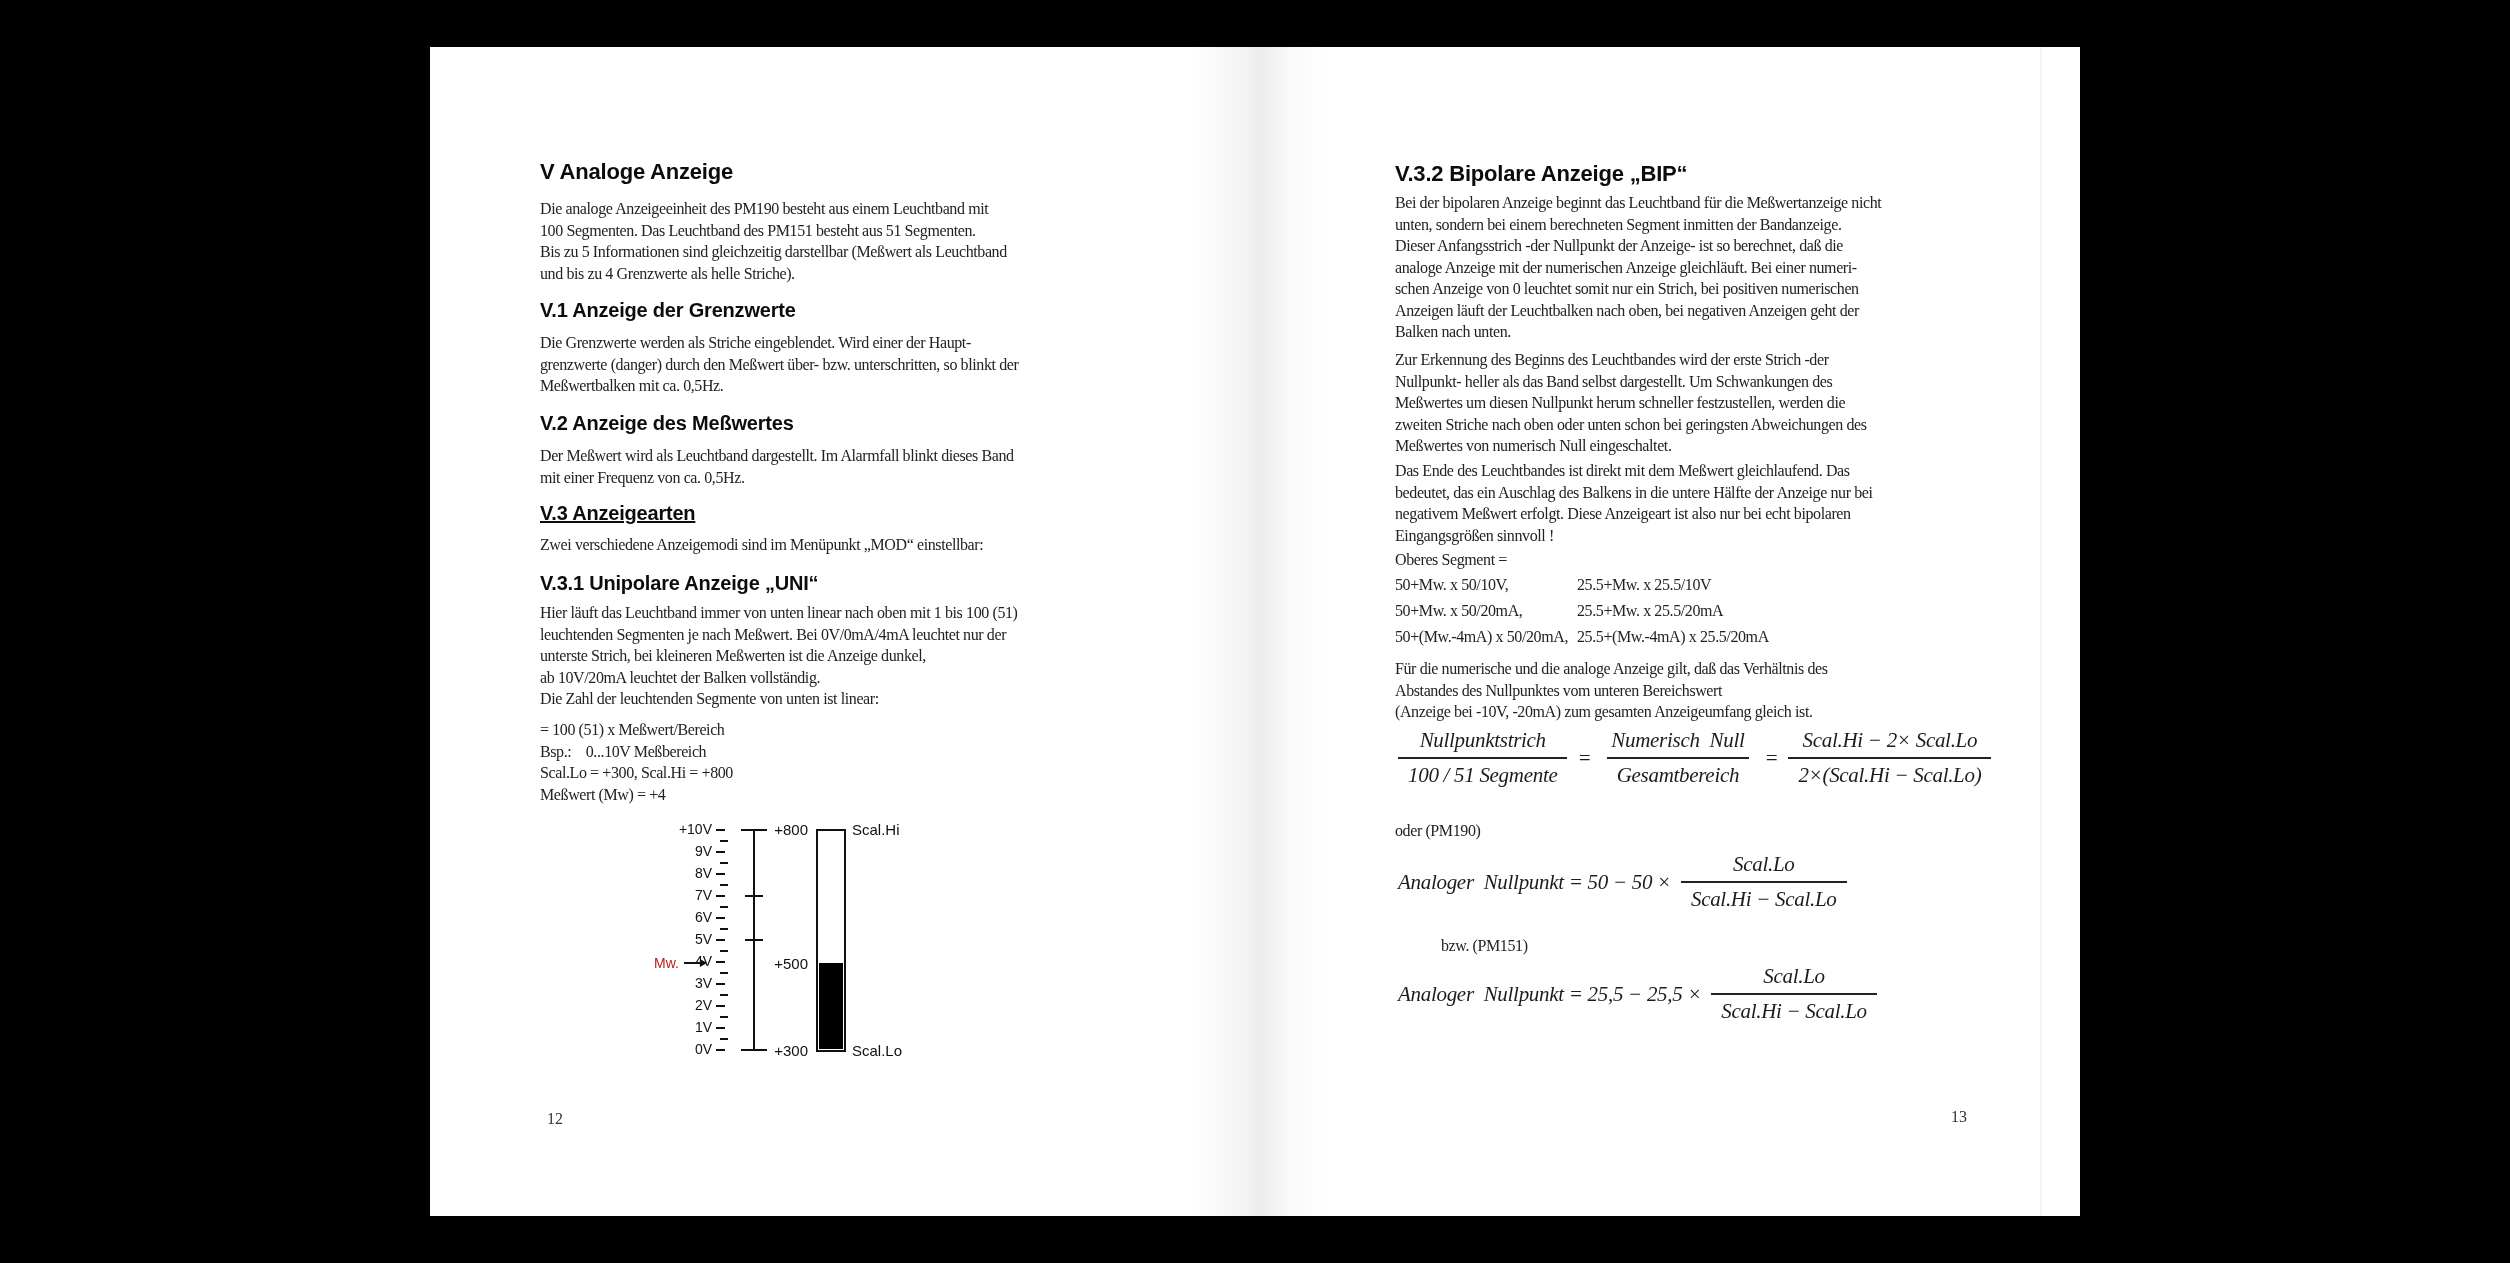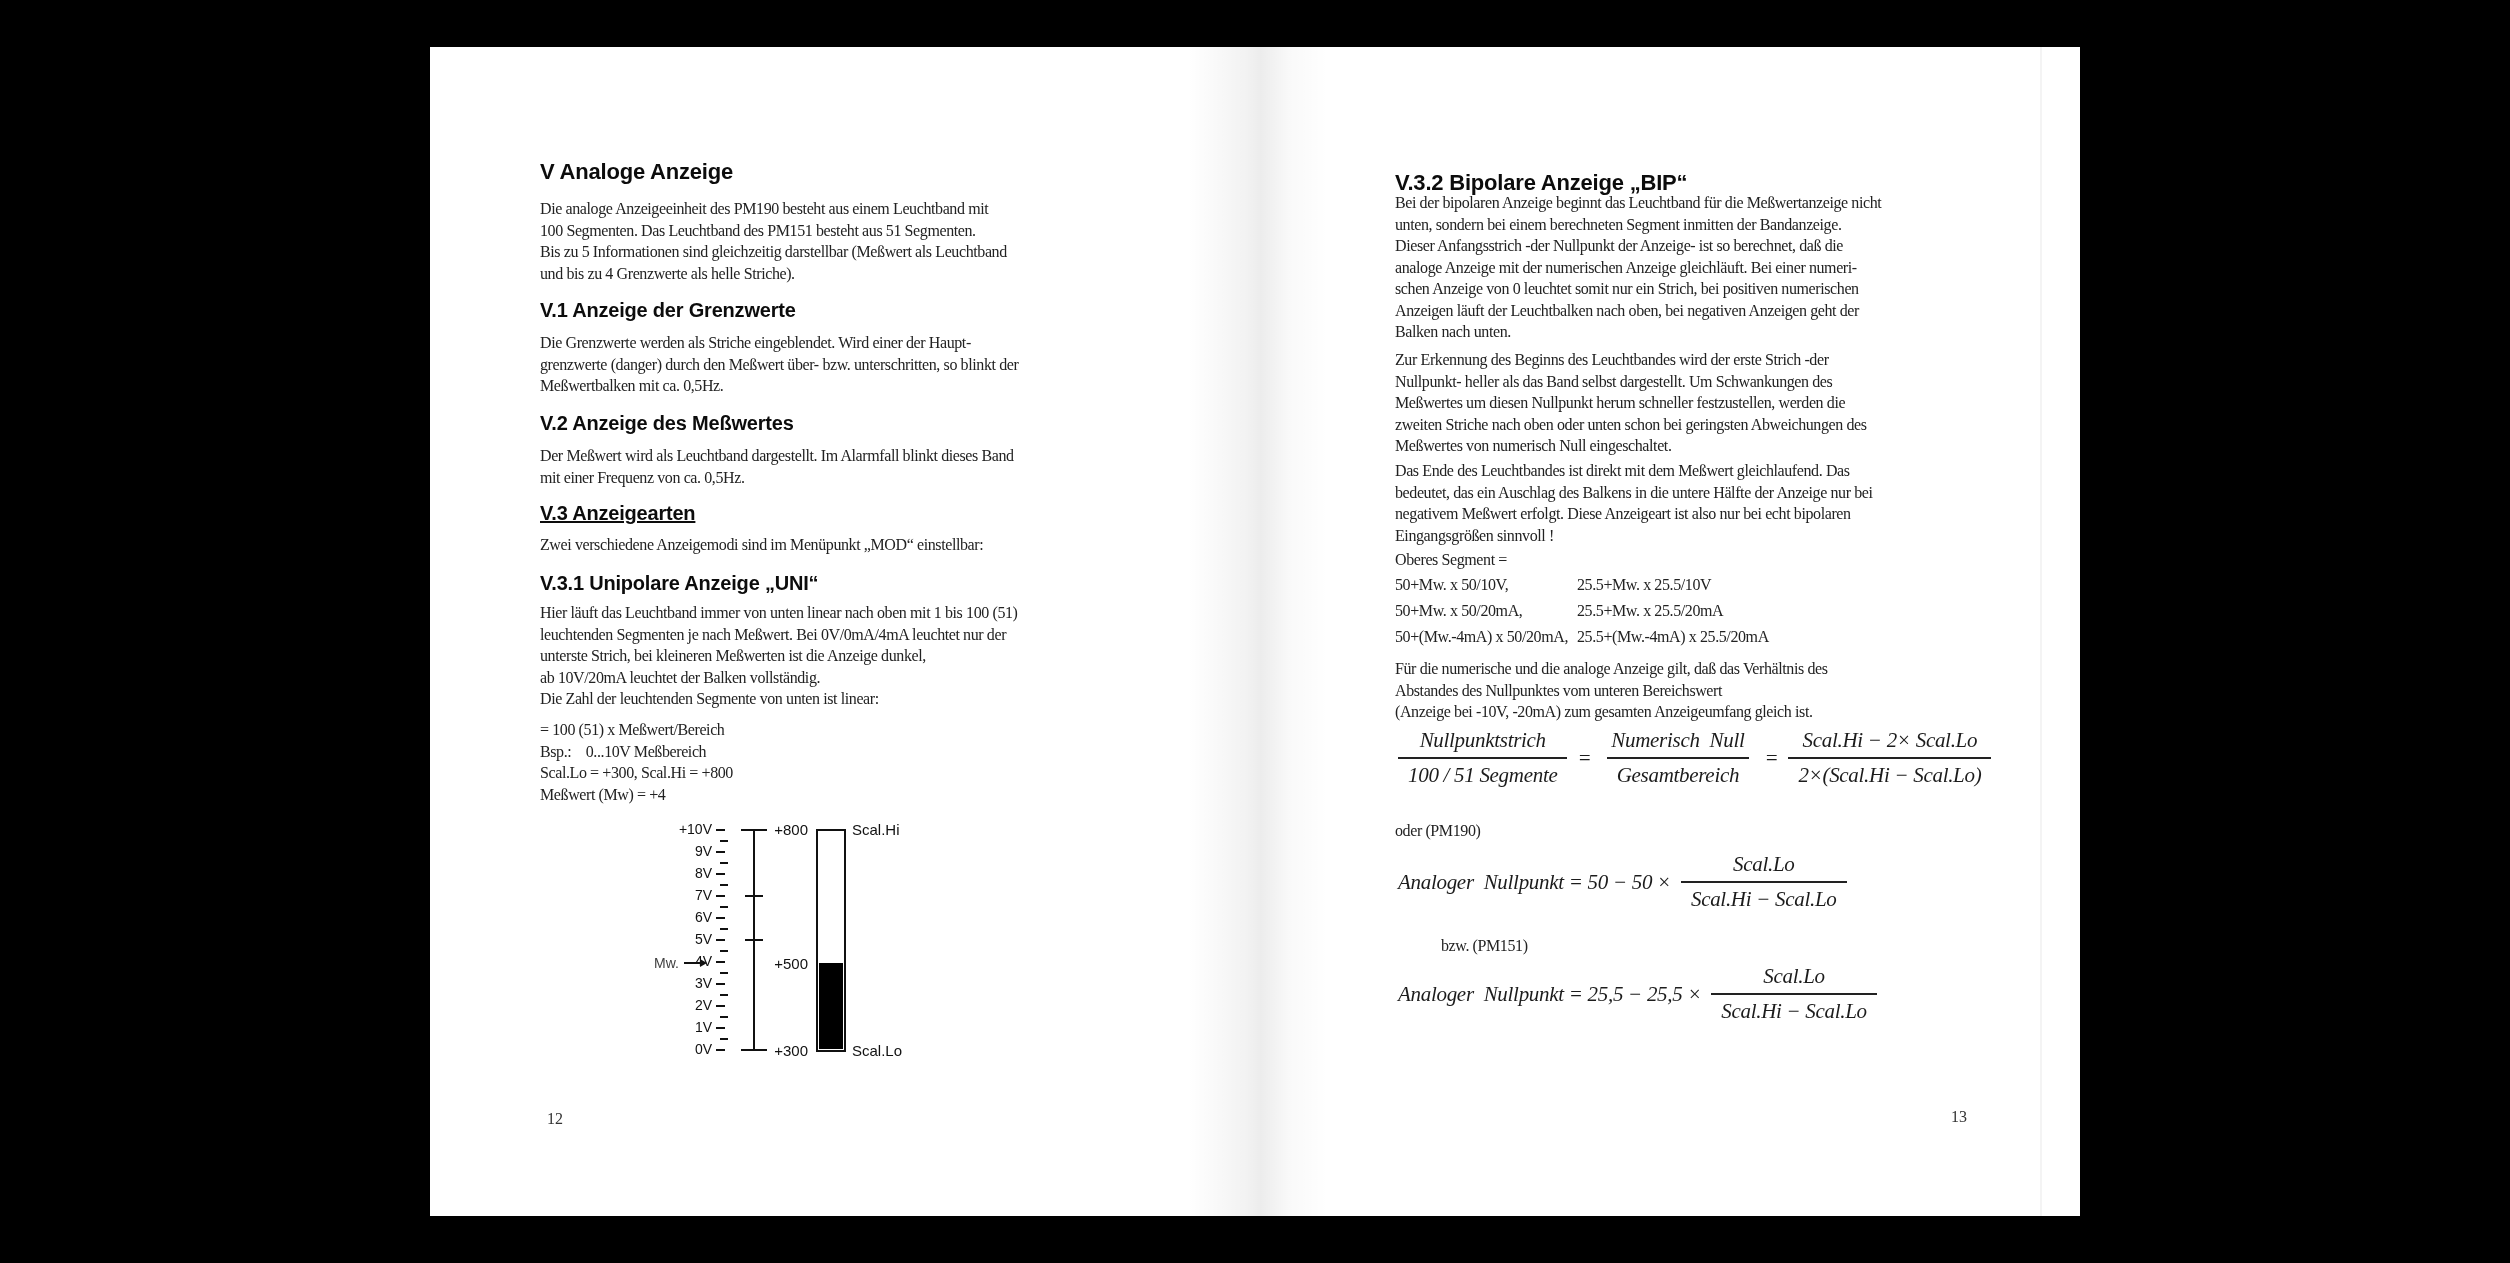--- a/index.html
+++ b/index.html
@@ -55,21 +55,21 @@
     position:absolute;left:0;width:64px;text-align:right;
     font-family:"Liberation Sans",sans-serif;font-size:14px;color:#111;
   }
   .tick{position:absolute;height:2px;background:#111;}
   .tick.major{left:68px;width:9px;}
   .tick.minor{left:72px;width:8px;}
   .crossbar{position:absolute;left:97px;width:18px;height:2px;background:#111;}
   .crossbar.wide{left:93px;width:26px;}
   .axis-line{position:absolute;left:105px;top:11px;width:2px;height:222px;background:#111;}
   .mw-row{position:absolute;left:6px;top:137px;display:flex;align-items:center;}
-  .mw-label{font-family:"Liberation Sans",sans-serif;font-size:14px;color:#404040;}
+  .mw-label{font-family:"Liberation Sans",sans-serif;font-size:14px;color:#b91c1c;}
   .arrow-shaft{width:16px;height:2px;background:#111;margin-left:5px;}
   .arrow-head{width:0;height:0;border-left:7px solid #111;border-top:4px solid transparent;border-bottom:4px solid transparent;}
   .bar{
     position:absolute;left:168px;top:11px;width:30px;height:223px;
     box-sizing:border-box;border:2px solid #111;background:#fff;
   }
   .bar-fill{position:absolute;left:1px;right:1px;bottom:1px;height:86px;background:#000;}
   .bar-value{
     position:absolute;left:118px;width:42px;text-align:right;
     font-family:"Liberation Sans",sans-serif;font-size:15px;color:#111;
@@ -168,21 +168,21 @@
       <div class="bar-value" style="top:137px;">+500</div>
       <div class="bar-value" style="top:224px;text-align:right;">+300</div>
       <div class="bar-name" style="top:3px;">Scal.Hi</div>
       <div class="bar-name" style="top:224px;">Scal.Lo</div>
     </div>
 
     <div class="blk txt pageno" style="left:117px;top:1061px;">12</div>
   </div>
 
   <div>
-    <div class="blk h-main" style="left:965px;top:123px;">V.3.2 Bipolare Anzeige „BIP“</div>
+    <div class="blk h-main" style="left:965px;top:114px;">V.3.2 Bipolare Anzeige „BIP“</div>
     <div class="blk txt" style="left:965px;top:145px;width:620px;">Bei der bipolaren Anzeige beginnt das Leuchtband für die Meßwertanzeige nicht
 unten, sondern bei einem berechneten Segment inmitten der Bandanzeige.
 Dieser Anfangsstrich -der Nullpunkt der Anzeige- ist so berechnet, daß die
 analoge Anzeige mit der numerischen Anzeige gleichläuft. Bei einer numeri-
 schen Anzeige von 0 leuchtet somit nur ein Strich, bei positiven numerischen
 Anzeigen läuft der Leuchtbalken nach oben, bei negativen Anzeigen geht der
 Balken nach unten.</div>
     <div class="blk txt" style="left:965px;top:302px;width:620px;">Zur Erkennung des Beginns des Leuchtbandes wird der erste Strich -der
 Nullpunkt- heller als das Band selbst dargestellt. Um Schwankungen des
 Meßwertes um diesen Nullpunkt herum schneller festzustellen, werden die

